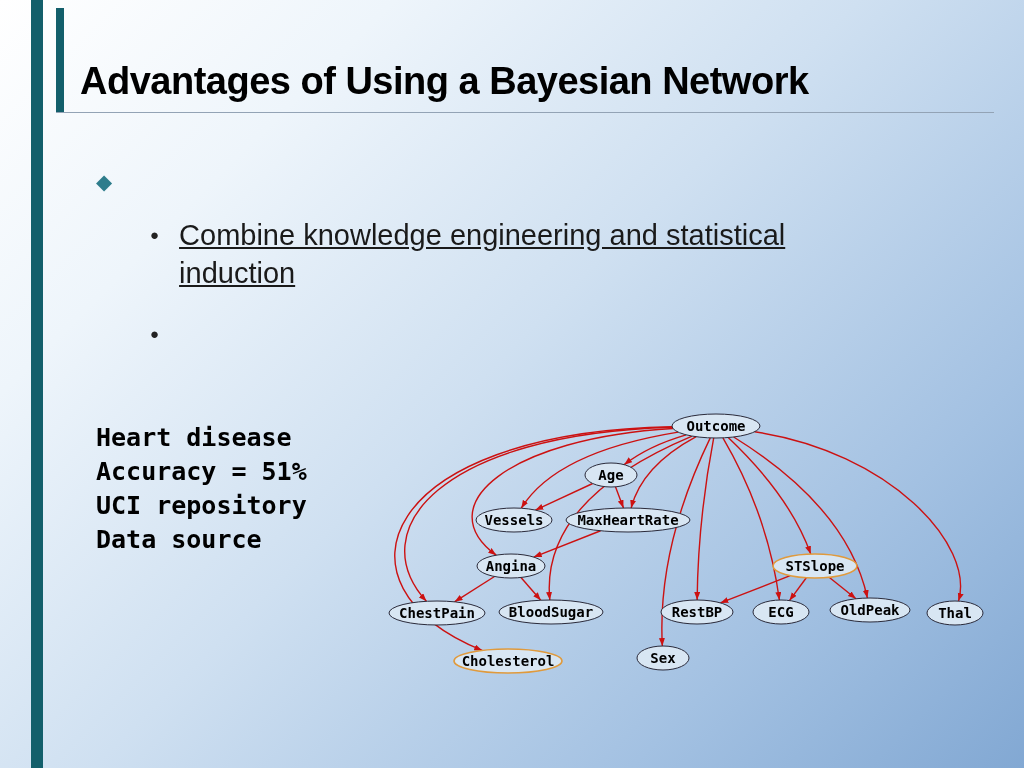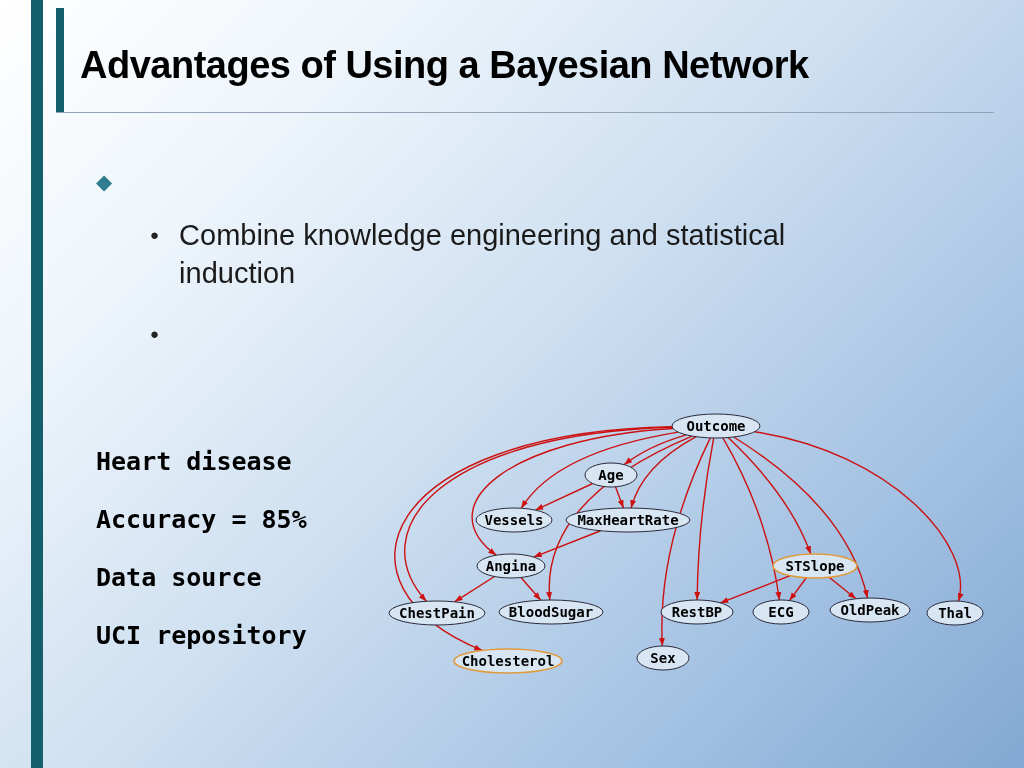--- a/index.html
+++ b/index.html
@@ -13,37 +13,37 @@
   }
   .bar-full{
     position:absolute;left:31px;top:0;width:12px;height:768px;
     background:#135f6b;
   }
   .bar-title{
     position:absolute;left:56px;top:8px;width:8px;height:104px;
     background:#135f6b;
   }
   .title{
-    position:absolute;left:80px;top:44px;width:920px;
+    position:absolute;left:80px;top:60px;width:920px;
     font-size:38px;font-weight:700;letter-spacing:-0.5px;color:#000;
   }
   .title-rule{
     position:absolute;left:56px;top:112px;width:938px;height:0;
     border-top:1.5px solid #93a3b5;
   }
   .content{position:absolute;left:96px;top:164px;width:900px;}
   .row-main{display:flex;gap:24px;font-size:29px;}
   .diamond{color:#2e7d8c;font-size:21px;margin-top:6px;}
   .row-sub{display:flex;gap:20px;margin-left:54px;margin-top:22px;font-size:29px;}
   .dot{font-size:15px;margin-top:10px;color:#222;}
-  .sub-text{white-space:pre-line;line-height:1.32;}
+  .sub-text{white-space:pre-line;line-height:1.32;text-decoration:underline;}
   .stats{position:absolute;left:96px;top:421px;width:260px;}
   .stats div{
     font-family:"DejaVu Sans Mono",monospace;
-    font-weight:700;font-size:25px;line-height:34px;color:#000;margin-top:24px;
+    font-weight:700;font-size:25px;line-height:34px;color:#000;
   }
   #graph{position:absolute;left:0;top:0;}
   .nlabel{
     font-family:"DejaVu Sans Mono",monospace;
     font-weight:700;font-size:14px;
     text-anchor:middle;fill:#000;
   }
 </style>
 </head>
 <body>
@@ -65,23 +65,23 @@
       <span class="sub-text">Combine knowledge engineering and statistical
 induction</span>
     </div>
     <div class="row-sub">
       <span class="dot">●</span>
     </div>
   </div>
 
   <div class="stats">
     <div>Heart disease</div>
-    <div>Accuracy = 85%</div>
+    <div>Accuracy = 51%</div>
+    <div>UCI repository</div>
     <div>Data source</div>
-    <div>UCI repository</div>
   </div>
 
   <svg id="graph" width="1024" height="768" viewBox="0 0 1024 768">
     <defs>
       <marker id="arrow" markerWidth="9" markerHeight="7" refX="8" refY="3" orient="auto" markerUnits="userSpaceOnUse">
         <path id="arrowhead" d="M0,0 L8,3 L0,6 Z" fill="#cc1111"></path>
       </marker>
     </defs>
   <path d="M686.0826592010006,434.7992178820586 Q648,446 624.1929102331848,464.65961089831467" fill="none" stroke="#cc1111" stroke-width="1.4" marker-end="url(#arrow)"></path>
       <path d="M678.201005547749,432.1423365984908 Q556,452 521.2746805636651,508.22194575406604" fill="none" stroke="#cc1111" stroke-width="1.4" marker-end="url(#arrow)"></path>

